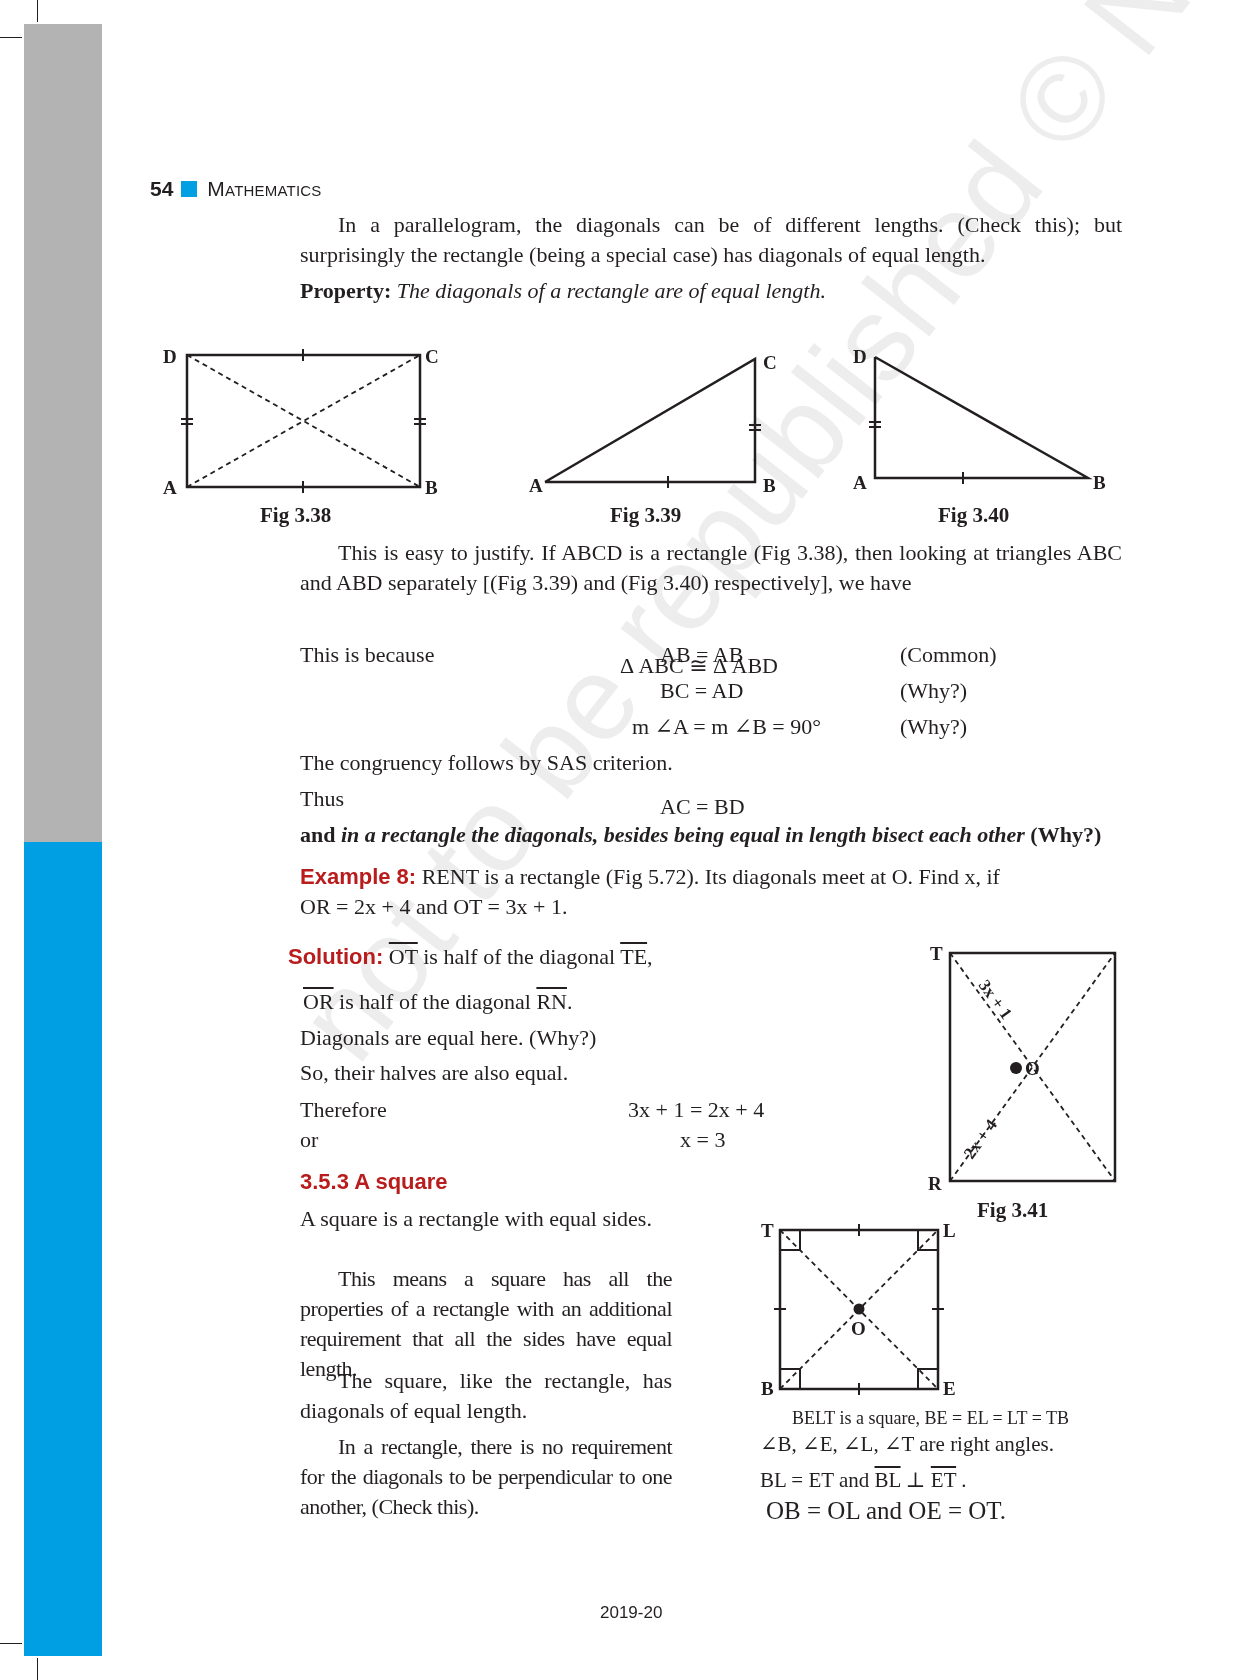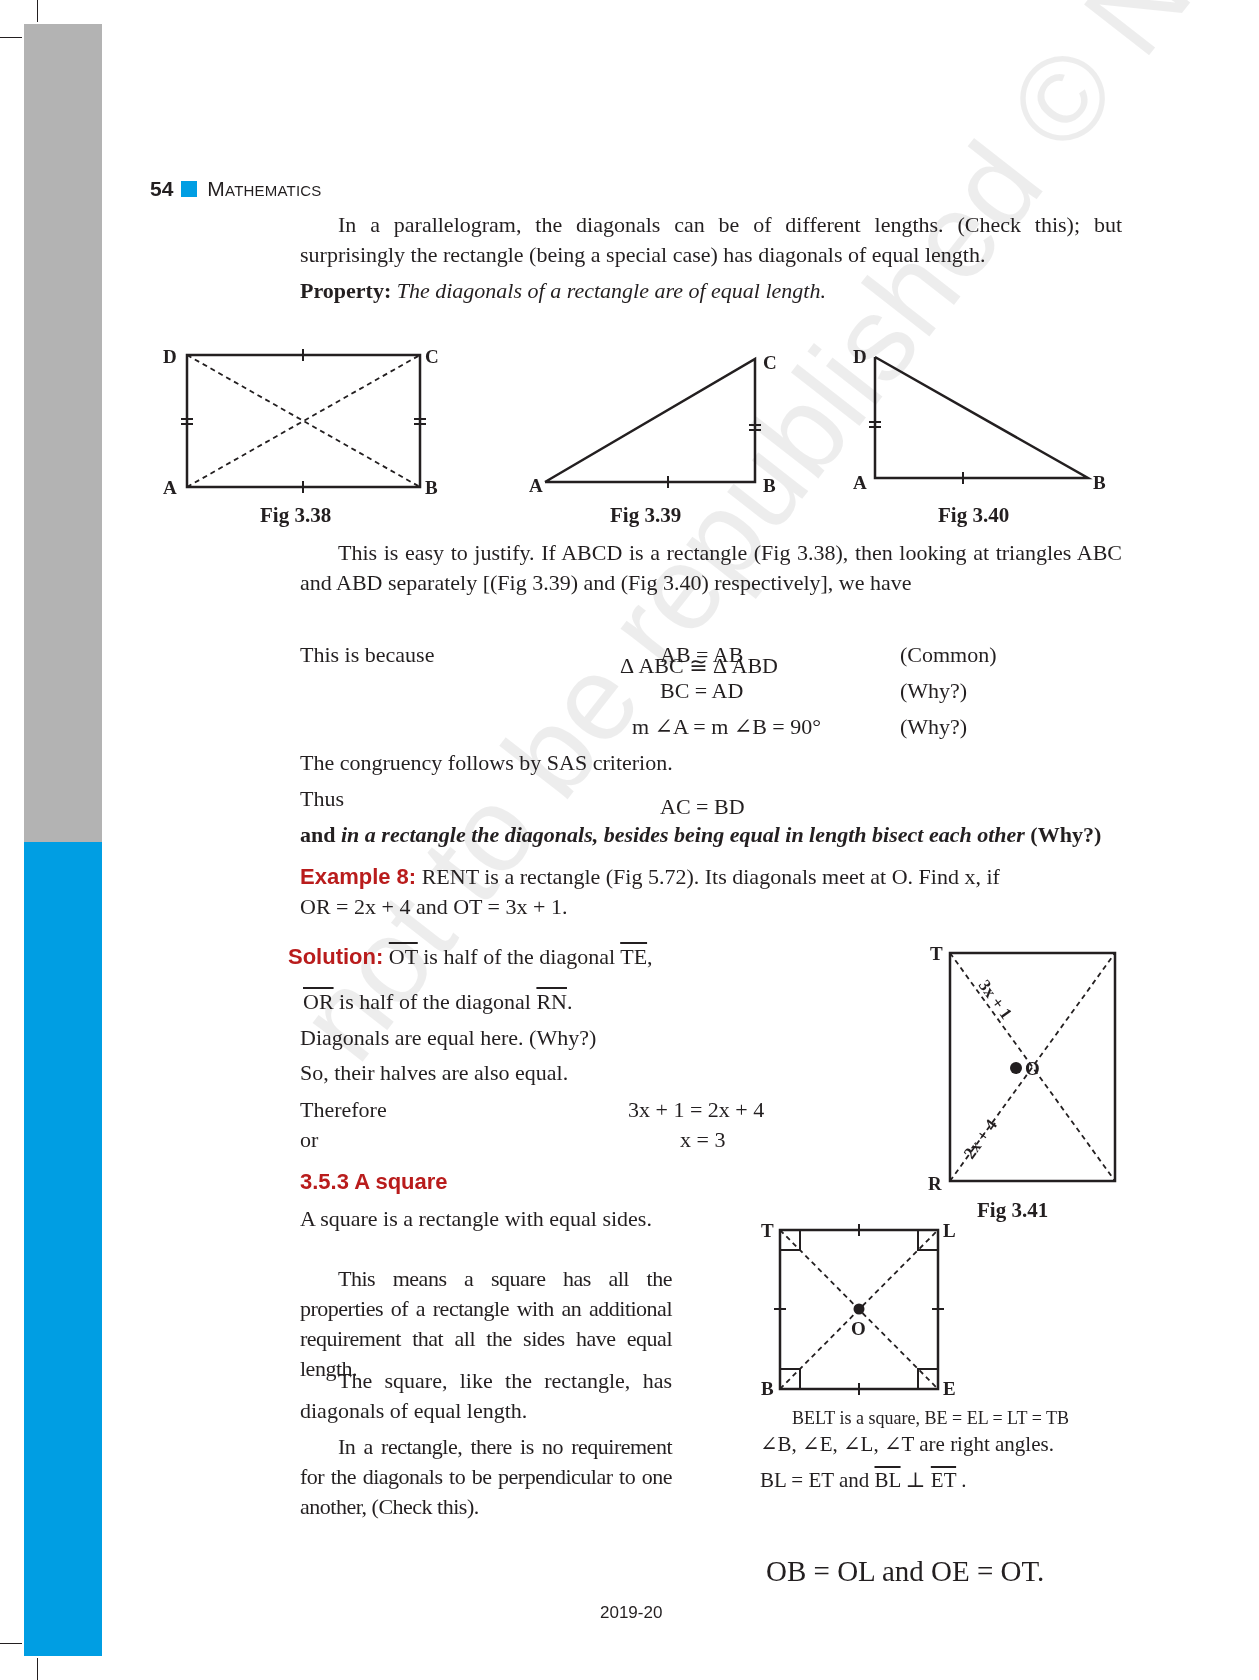--- a/index.html
+++ b/index.html
@@ -160,15 +160,15 @@
   <text x="96" y="120">O</text>
   <text x="6" y="180">B</text>
   <text x="188" y="180">E</text>
 </svg>
 
 <div class="t" style="left:792px;top:1403px;font-size:18px;">BELT is a square, BE = EL = LT = TB</div>
 <div class="t" style="left:760px;top:1429px;font-size:21px;">∠B, ∠E, ∠L, ∠T are right angles.</div>
 <div class="t" style="left:760px;top:1465px;font-size:21px;">
   <span>BL = ET and </span><span class="ov">BL</span><span> ⊥ </span><span class="ov">ET</span><span> .</span>
 </div>
-<div class="t" style="left:766px;top:1556px;font-size:29px;">OB = OL and OE = OT.</div>
+<div class="t" style="left:766px;top:1496px;font-size:25px;">OB = OL and OE = OT.</div>
 
 <div class="footer">2019-20</div>
 
 </body></html>

